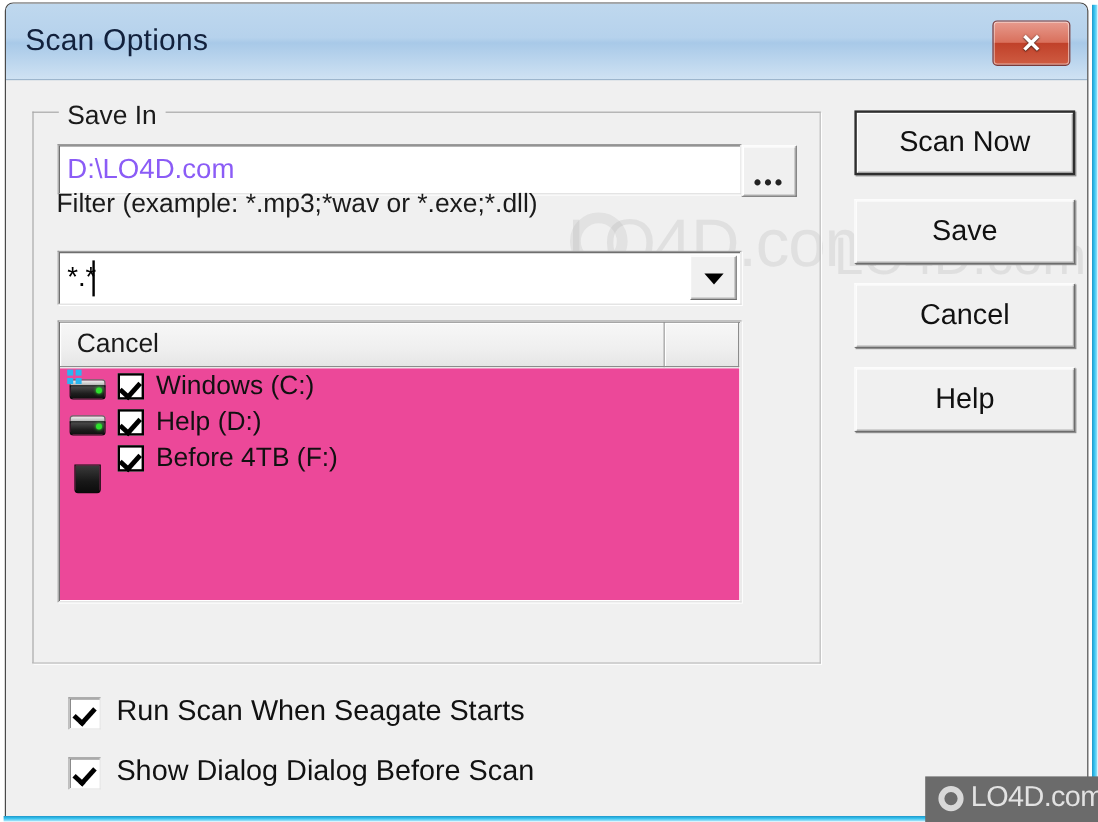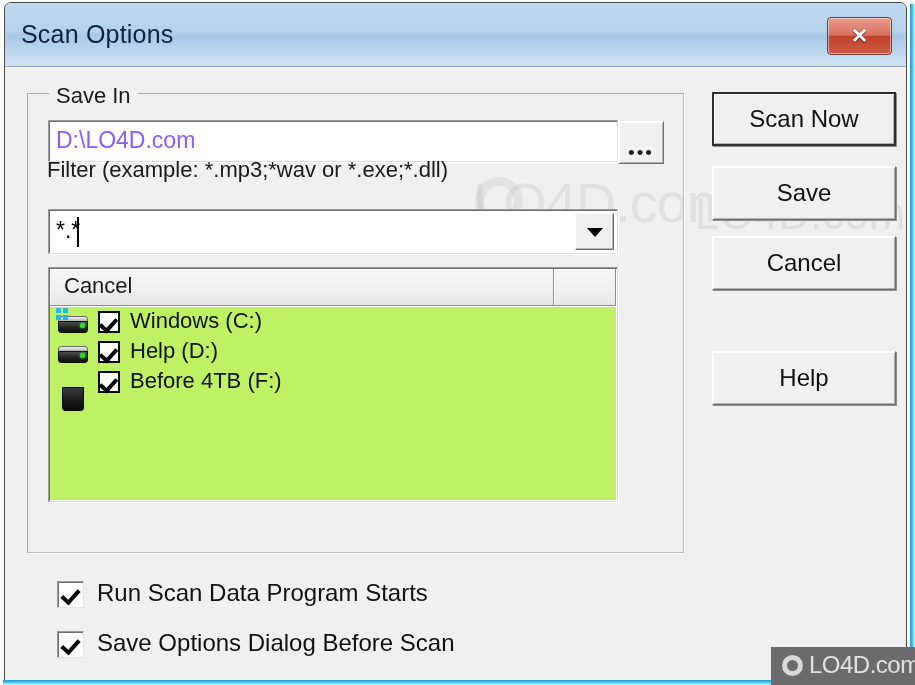--- a/index.html
+++ b/index.html
@@ -227,21 +227,21 @@
     color: #1a1a1a;
     padding: 4px 0 0 14px;
     cursor: pointer;
   }
   #hdr-drive { width: 504px; }
   #hdr-blank { flex: 1; }
 
   #list-body {
     position: absolute;
     left: 1px; right: 1px; top: 39px; bottom: 1px;
-    background: #bef264;
+    background: #ec4899;
     overflow: hidden;
   }
   .drive-row {
     position: relative;
     height: 30px;
     cursor: pointer;
   }
   .drive-icon {
     position: absolute;
     left: 6px; top: 0;
@@ -343,21 +343,21 @@
     cursor: pointer;
     white-space: nowrap;
   }
   #btn-scan-now {
     top: 25px;
     border: 2px solid #2e2e2e;
     box-shadow: inset 1px 1px 0 #ffffff, inset -1px -1px 0 #b0b0b0, 1px 1px 0 #8f8f8f;
   }
   #btn-save   { top: 99px; }
   #btn-cancel { top: 169px; }
-  #btn-help   { top: 239px; margin-top: 45px; }
+  #btn-help   { top: 239px; }
 
   
   .opt-row {
     position: absolute;
     left: 52px;
     height: 32px;
     cursor: pointer;
   }
   #opt-run   { top: 512px; }
   #opt-show  { top: 562px; }
@@ -526,26 +526,26 @@
 
     </div>
 
     <div class="btn" id="btn-scan-now">Scan Now</div>
     <div class="btn" id="btn-save">Save</div>
     <div class="btn" id="btn-cancel">Cancel</div>
     <div class="btn" id="btn-help">Help</div>
 
     <div class="opt-row" id="opt-run">
       <div class="opt-box"></div>
-      <div class="opt-label">Run Scan Data Program Starts</div>
+      <div class="opt-label">Run Scan When Seagate Starts</div>
     </div>
 
     <div class="opt-row" id="opt-show">
       <div class="opt-box"></div>
-      <div class="opt-label">Save Options Dialog Before Scan</div>
+      <div class="opt-label">Show Dialog Dialog Before Scan</div>
     </div>
 
   </div>
 </div>
 
 <div id="edge-right"></div>
 <div id="edge-bottom"></div>
 
 <div id="wm-badge">
   <div id="wm-badge-ring"></div>

